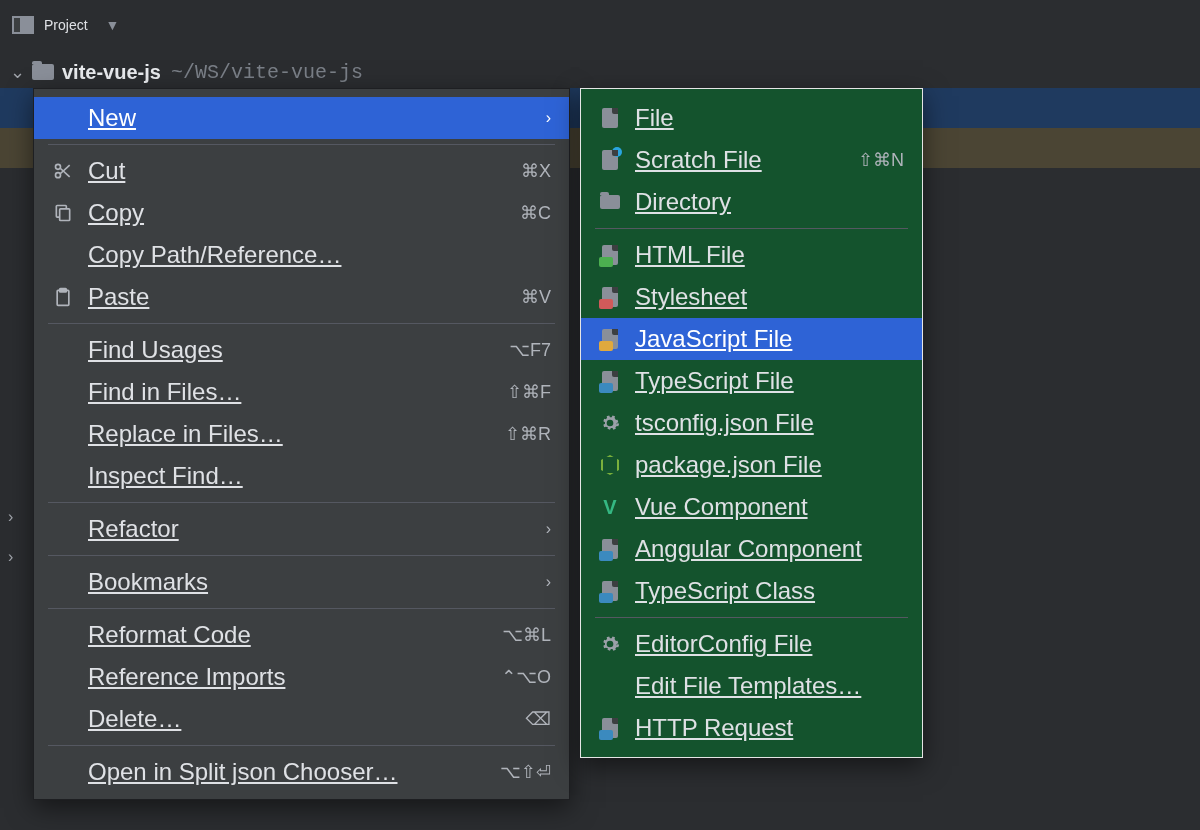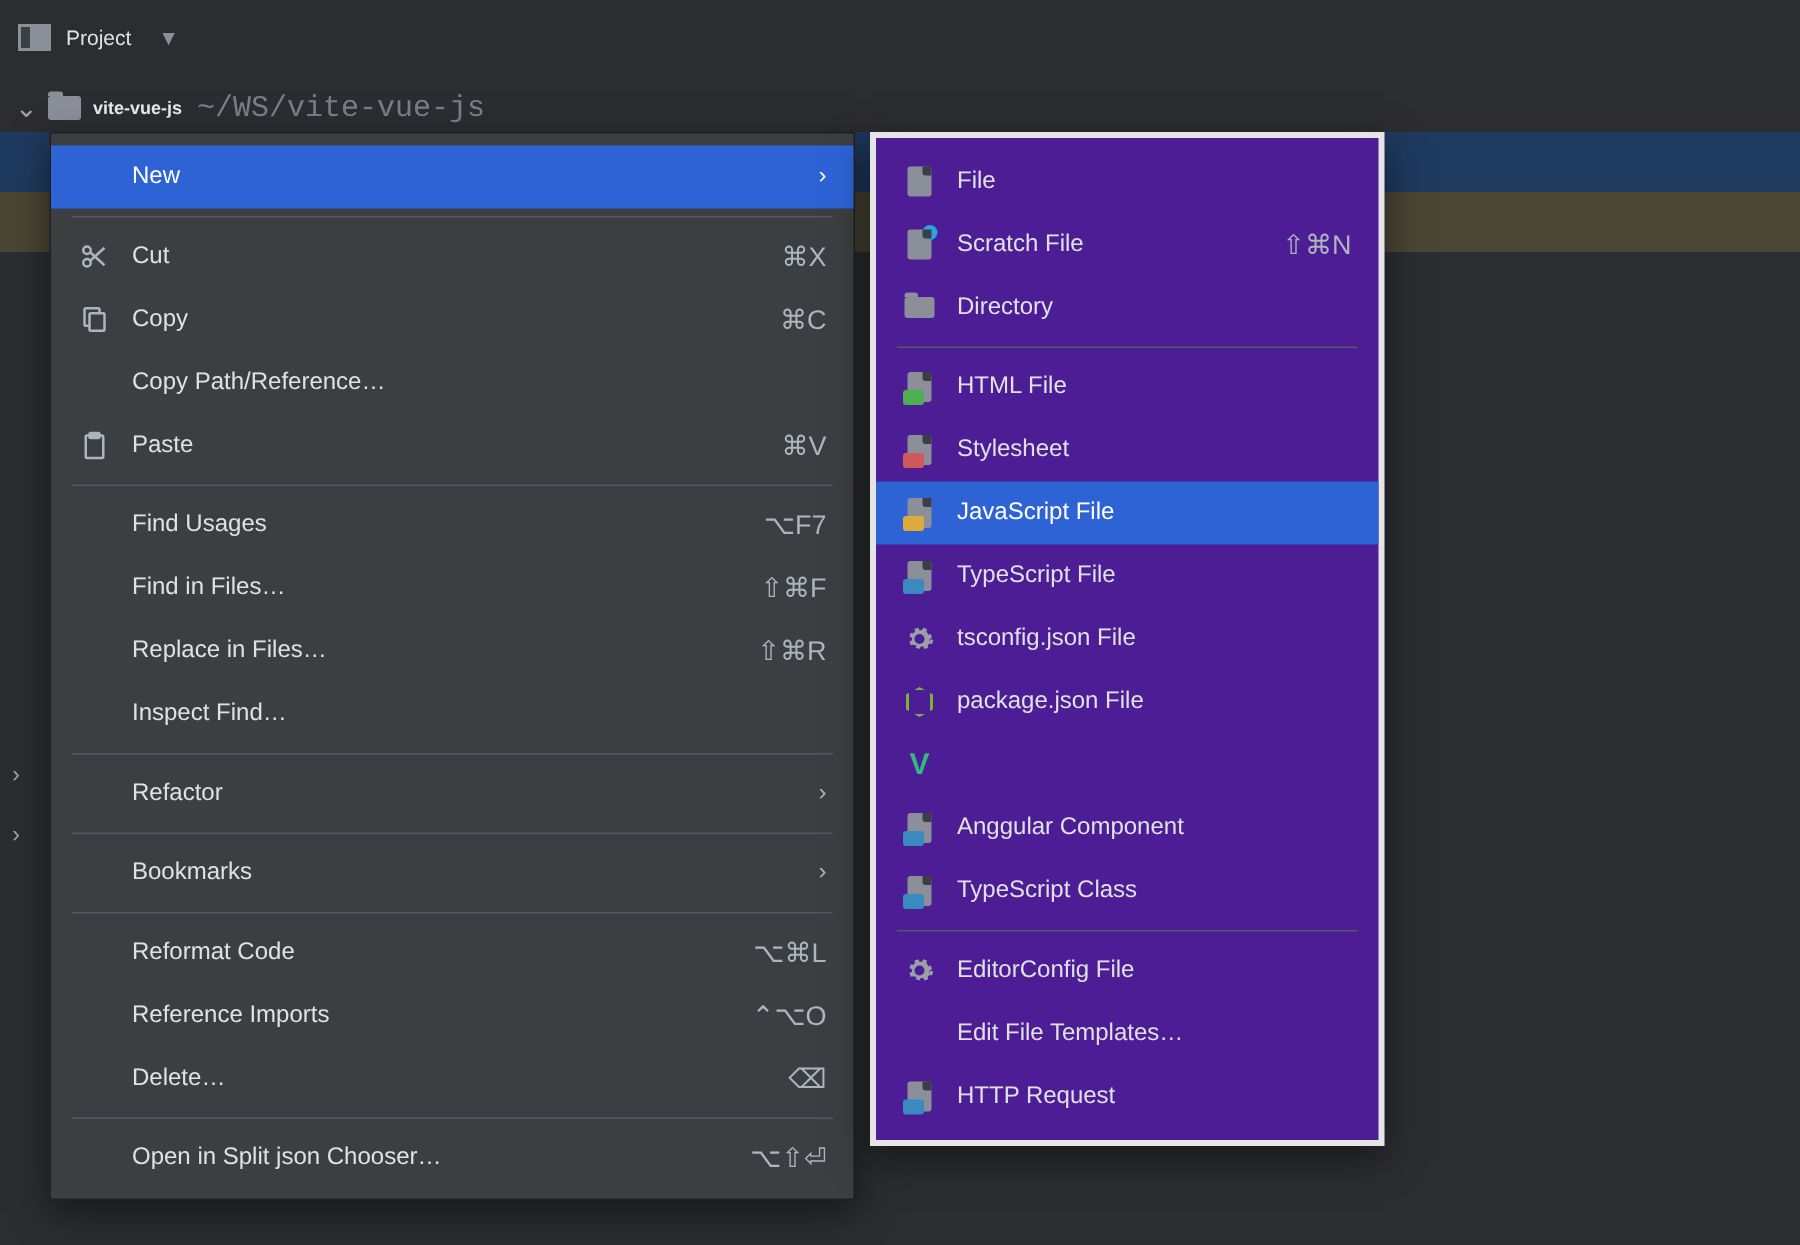--- a/index.html
+++ b/index.html
@@ -56,21 +56,21 @@
     width: 22px; height: 16px;
     background: #8a8f99;
     border-radius: 2px;
     position: relative;
   }
   .folder-icon::before {
     content: '';
     position: absolute; top:-3px; left:0;
     width: 10px; height: 3px; background:#8a8f99; border-radius: 2px 2px 0 0;
   }
-  .proj-name { font-weight: 600; font-size: 12px; color: #e8eaed; }
+  .proj-name { font-weight: 600; font-size: 20px; color: #e8eaed; }
   .proj-path { color: #7a7f87; font-size: 20px; margin-left: 2px; font-family: Liberation Mono, monospace; }
   .stripe {
     position: absolute;
     top: 88px; left: 0; right: 0;
     height: 40px;
     background: #1f3a5f;
   }
   .stripe2 {
     position: absolute;
     top: 128px; left: 0; right: 0;
@@ -83,35 +83,35 @@
     width: 537px;
     background: #3c3f41;
     border: 1px solid #1e1f22;
     box-shadow: 0 8px 24px rgba(0,0,0,.5);
     padding: 8px 0 6px 0;
   }
   .submenu {
     position: absolute;
     top: 88px; left: 580px;
     width: 343px;
-    background: #4c1d95;
-    border: 4px solid #e5e5e5;
+    background: #14532d;
+    border: 1px solid #e5e5e5;
     box-shadow: 0 8px 24px rgba(0,0,0,.5);
     padding: 8px 0;
   }
   .mi {
     display: flex; align-items: center;
     height: 42px;
     padding: 0 18px 0 18px;
     gap: 14px;
     cursor: default;
   }
   .mi.sel { background: #2e63d6; color: #fff; }
   .mi .ic { width: 22px; display:flex; align-items:center; justify-content:center; }
-  .mi .lbl { flex: 1; font-size: 16px; }
+  .mi .lbl { flex: 1; font-size: 24px; text-decoration: underline; }
   .mi .sc { color: #b0b4bb; font-size: 18px; }
   .mi .arrow { color: #b0b4bb; font-size: 16px; }
   .mi.sel .arrow { color: #fff; }
   .sep { height: 1px; background: #555861; margin: 5px 14px; }
   .noic .ic { width: 22px; }
   
   .ic svg { width: 20px; height: 20px; }
   .file-ic { width: 16px; height: 20px; background:#8a8f99; border-radius:2px; position:relative; }
   .file-ic::after{content:'';position:absolute;top:0;right:0;width:6px;height:6px;background:#3c3f41;border-bottom-left-radius:2px;}
   .file-ic.badge::before{content:'';position:absolute;bottom:-2px;left:-3px;width:14px;height:10px;border-radius:2px;}
@@ -309,20 +309,21 @@
     <div class="mi">
       <span class="ic">
         <div class="nodejs-ic"></div>
       </span>
       <span class="lbl">package.json File</span>
     </div>
     <div class="mi">
       <span class="ic">
         <span class="vue-ic">V</span>
       </span>
+      <span class="lbl">Vue Component</span>
     </div>
     <div class="mi">
       <span class="ic">
         <div class="file-ic badge ts"></div>
       </span>
       <span class="lbl">Anggular Component</span>
     </div>
     <div class="mi">
       <span class="ic">
         <div class="file-ic badge ts"></div>

